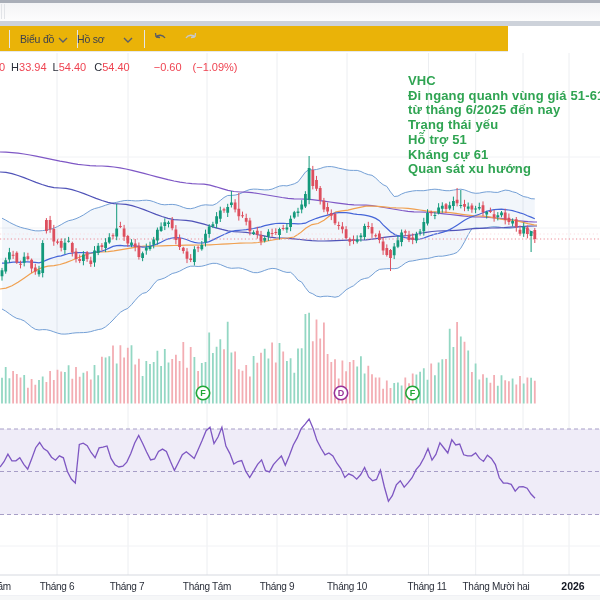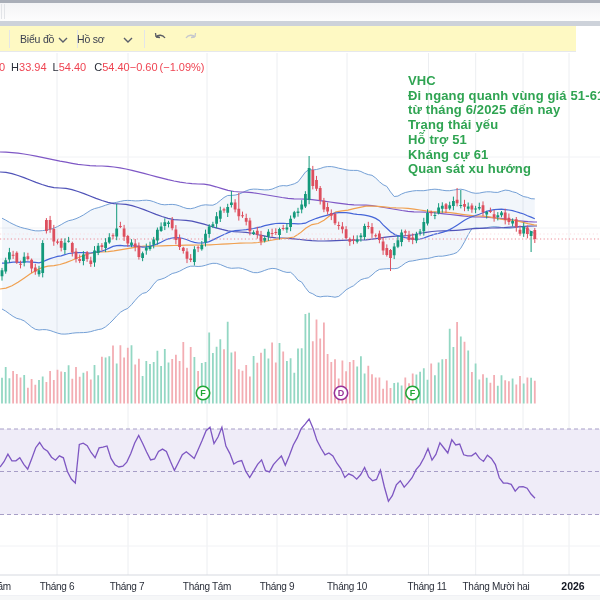--- a/index.html
+++ b/index.html
@@ -3,21 +3,21 @@
 <style>
   * { margin:0; padding:0; box-sizing:border-box; }
   html,body { width:600px; height:600px; overflow:hidden; background:#fff;
     font-family:"Liberation Sans", sans-serif; }
   .wrap { position:relative; width:600px; height:600px; }
   .abs { position:absolute; }
   .chrome-top { top:0; left:0; width:600px; height:2.5px; background:#a9aeb8; }
   .chrome-band { top:2.5px; left:0; width:600px; height:18.5px;
      background:linear-gradient(#f3f4f6, #fdfdfd); }
   .chrome-sep { top:21px; left:0; width:600px; height:4.5px; background:#cdd2da; }
-  .toolbar { top:25.5px; left:0; width:576px; height:26.5px; background:#fef9c3;
+  .toolbar { top:25.5px; left:0; width:508px; height:26.5px; background:#eab308;
      border-bottom:1px solid #e6e8ec; }
   .tb-txt { position:absolute; top:7px; font-size:10.5px; letter-spacing:-0.2px; color:#3b4050; }
   .tb-div { position:absolute; top:4px; height:18px; width:1px; background:#e3e5e9; }
   .legend { top:61px; left:-31px; font-size:11px; color:#2a2e39; white-space:nowrap; }
   .legend span.g { margin-left:6px; }
   .legend b { font-weight:normal; color:#ef4452; }
   .note { top:74px; left:408px; font-size:13px; letter-spacing:0.15px; line-height:14.7px; font-weight:bold;
      color:#2fa452; white-space:nowrap; }
   .bottom-strip { top:596px; left:0; width:600px; height:4px; background:#f6f7f8; }
   svg { position:absolute; top:0; left:0; }
@@ -93,16 +93,16 @@
         <polyline points="2,11 6,15 10,11" fill="none" stroke="#5a5e6b" stroke-width="1.4"></polyline>
       </svg>
     <div class="tb-div" style="left:144px"></div>
     <svg class="abs" style="top:5px;left:152px" width="18" height="16">
       <path d="M4 6 C6 3.5, 11 3.5, 13 7 M4 6 l-0.5 -4 M4 6 l4 0.5" fill="none" stroke="#5a5d64" stroke-width="1.3"></path>
     </svg>
     <svg class="abs" style="top:5px;left:181px" width="18" height="16">
       <path d="M14 6 C12 3.5, 7 3.5, 5 7 M14 6 l0.5 -4 M14 6 l-4 0.5" fill="none" stroke="#c6c8cd" stroke-width="1.3"></path>
     </svg>
   </div>
-  <div class="abs legend">O<b>55.00</b><span class="g">H</span><b>33.94</b><span class="g">L</span><b>54.40</b><span class="g" style="margin-left:8px">C</span><b>54.40</b><b class="g" style="margin-left:0">−0.60</b><b style="margin-left:2px">(−1.09%)</b></div>
+  <div class="abs legend">O<b>55.00</b><span class="g">H</span><b>33.94</b><span class="g">L</span><b>54.40</b><span class="g" style="margin-left:8px">C</span><b>54.40</b><b class="g" style="margin-left:24px">−0.60</b><b style="margin-left:11px">(−1.09%)</b></div>
   <div class="abs note">VHC<br>Đi ngang quanh vùng giá 51-61<br>từ tháng 6/2025 đến nay<br>Trạng thái yếu<br>Hỗ trợ 51<br>Kháng cự 61<br>Quan sát xu hướng</div>
   <div class="abs bottom-strip"></div>
 </div>
 
 </body></html>

